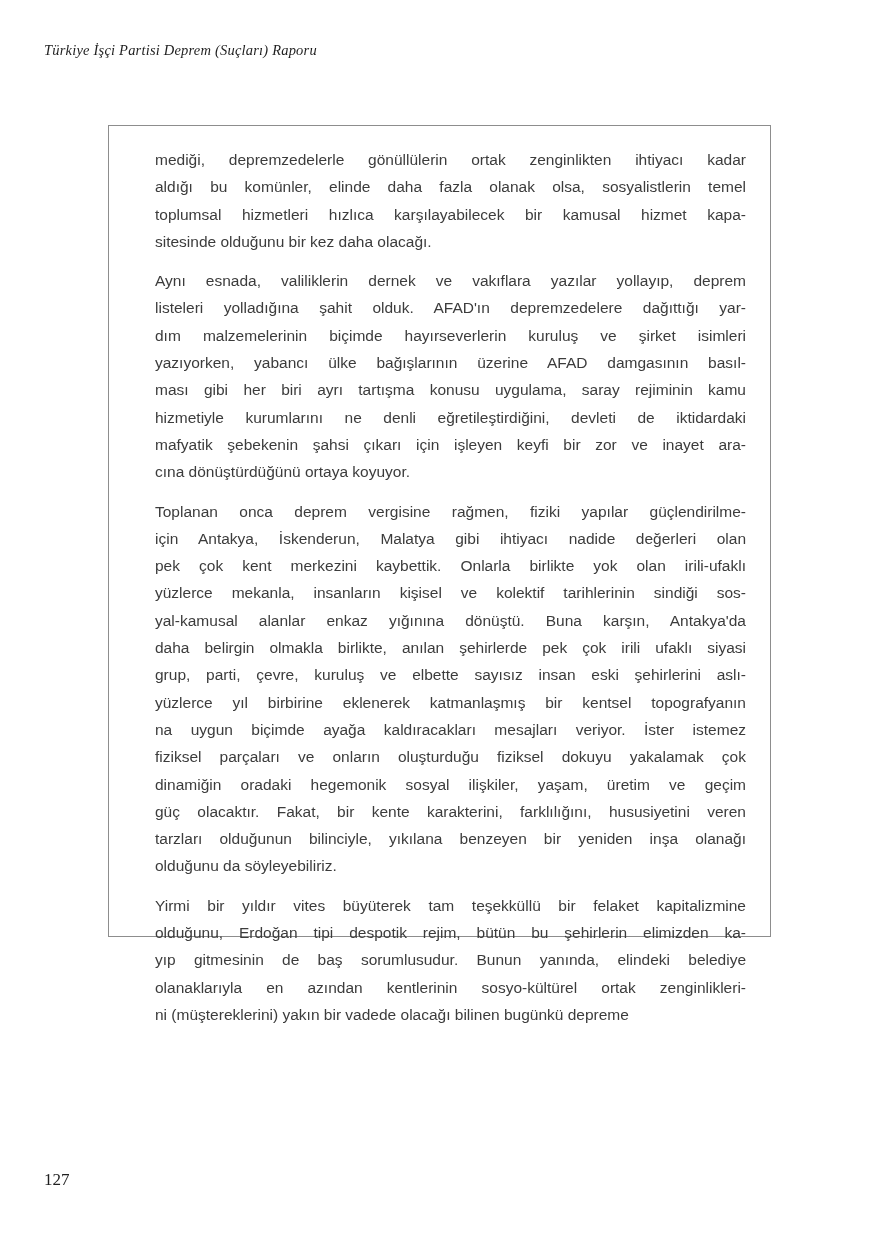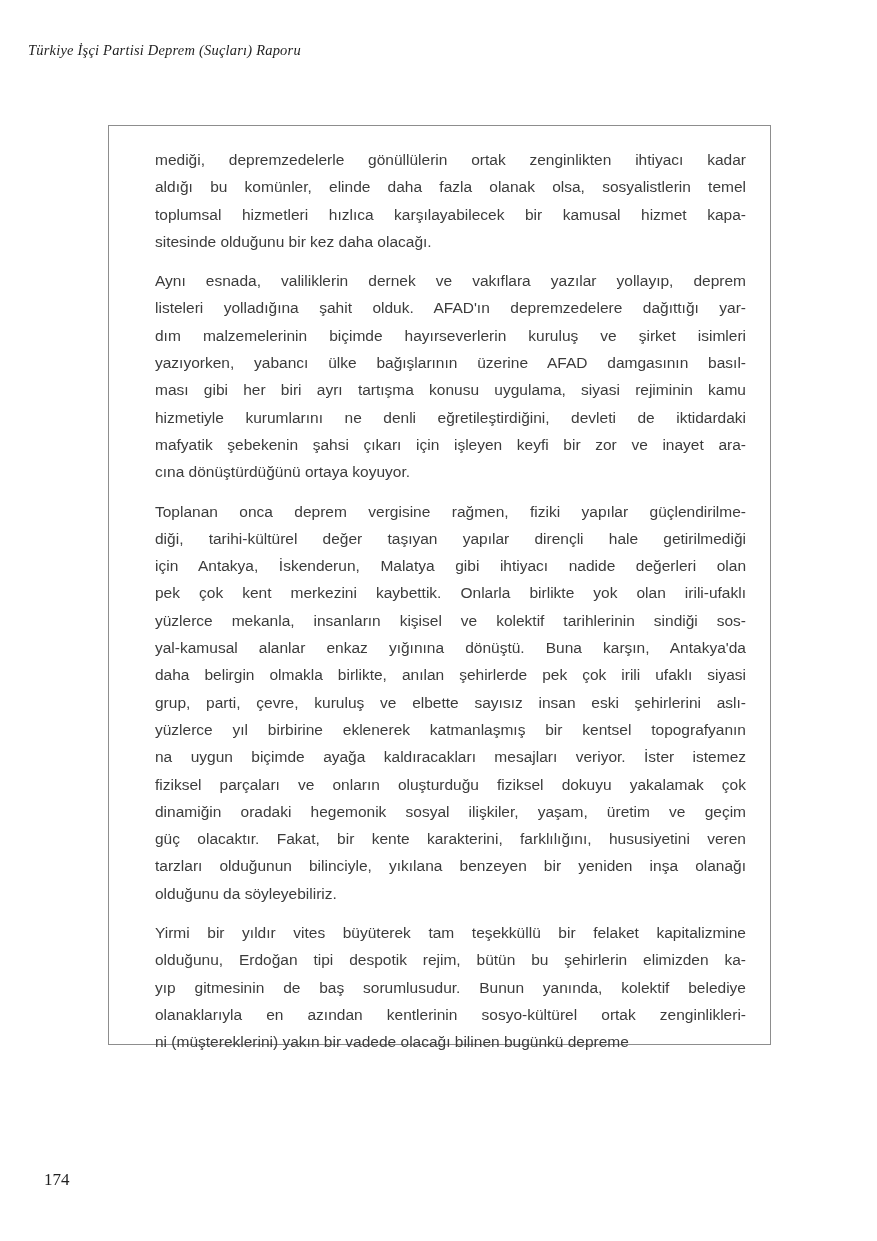--- a/index.html
+++ b/index.html
@@ -7,35 +7,35 @@
   body {
     width: 877px;
     height: 1241px;
     background: #ffffff;
     position: relative;
     font-family: "Liberation Sans", sans-serif;
     overflow: hidden;
   }
   .report-header {
     position: absolute;
-    left: 28px;
+    left: 44px;
     top: 42px;
     font-family: "Liberation Serif", serif;
     font-style: italic;
     font-size: 14.5px;
     color: #1f1f1f;
     letter-spacing: 0.2px;
     white-space: nowrap;
   }
   .content-box {
     position: absolute;
     left: 108px;
     top: 125px;
     width: 663px;
-    height: 920px;
+    height: 812px;
     border: 1px solid #8d8d8d;
     background: #ffffff;
     padding: 20px 24px 0 46px;
   }
   .paragraph { margin: 0 0 12px 0; }
   .line {
     font-size: 15.5px;
     line-height: 27.3px;
     height: 27.3px;
     overflow: hidden;
@@ -68,45 +68,44 @@
         <div class="line">mediği, depremzedelerle gönüllülerin ortak zenginlikten ihtiyacı kadar</div>
         <div class="line">aldığı bu komünler, elinde daha fazla olanak olsa, sosyalistlerin temel</div>
         <div class="line">toplumsal hizmetleri hızlıca karşılayabilecek bir kamusal hizmet kapa-</div>
         <div class="line last">sitesinde olduğunu bir kez daha olacağı.</div>
       </div>
       <div class="paragraph">
         <div class="line">Aynı esnada, valiliklerin dernek ve vakıflara yazılar yollayıp, deprem</div>
         <div class="line">listeleri yolladığına şahit olduk. AFAD'ın depremzedelere dağıttığı yar-</div>
         <div class="line">dım malzemelerinin biçimde hayırseverlerin kuruluş ve şirket isimleri</div>
         <div class="line">yazıyorken, yabancı ülke bağışlarının üzerine AFAD damgasının basıl-</div>
-        <div class="line">ması gibi her biri ayrı tartışma konusu uygulama, siyasi rejiminin kamu</div>
+        <div class="line">ması gibi her biri ayrı tartışma konusu uygulama, saray rejiminin kamu</div>
         <div class="line">hizmetiyle kurumlarını ne denli eğretileştirdiğini, devleti de iktidardaki</div>
         <div class="line">mafyatik şebekenin şahsi çıkarı için işleyen keyfi bir zor ve inayet ara-</div>
         <div class="line last">cına dönüştürdüğünü ortaya koyuyor.</div>
       </div>
       <div class="paragraph">
         <div class="line">Toplanan onca deprem vergisine rağmen, fiziki yapılar güçlendirilme-</div>
-        <div class="line">diği, tarihi-kültürel değer taşıyan yapılar dirençli hale getirilmediği</div>
         <div class="line">için Antakya, İskenderun, Malatya gibi ihtiyacı nadide değerleri olan</div>
         <div class="line">pek çok kent merkezini kaybettik. Onlarla birlikte yok olan irili-ufaklı</div>
         <div class="line">yüzlerce mekanla, insanların kişisel ve kolektif tarihlerinin sindiği sos-</div>
         <div class="line">yal-kamusal alanlar enkaz yığınına dönüştü. Buna karşın, Antakya'da</div>
         <div class="line">daha belirgin olmakla birlikte, anılan şehirlerde pek çok irili ufaklı siyasi</div>
         <div class="line">grup, parti, çevre, kuruluş ve elbette sayısız insan eski şehirlerini aslı-</div>
         <div class="line">yüzlerce yıl birbirine eklenerek katmanlaşmış bir kentsel topografyanın</div>
         <div class="line">na uygun biçimde ayağa kaldıracakları mesajları veriyor. İster istemez</div>
         <div class="line">fiziksel parçaları ve onların oluşturduğu fiziksel dokuyu yakalamak çok</div>
         <div class="line">dinamiğin oradaki hegemonik sosyal ilişkiler, yaşam, üretim ve geçim</div>
         <div class="line">güç olacaktır. Fakat, bir kente karakterini, farklılığını, hususiyetini veren</div>
         <div class="line">tarzları olduğunun bilinciyle, yıkılana benzeyen bir yeniden inşa olanağı</div>
         <div class="line last">olduğunu da söyleyebiliriz.</div>
       </div>
       <div class="paragraph">
         <div class="line">Yirmi bir yıldır vites büyüterek tam teşekküllü bir felaket kapitalizmine</div>
         <div class="line">olduğunu, Erdoğan tipi despotik rejim, bütün bu şehirlerin elimizden ka-</div>
-        <div class="line">yıp gitmesinin de baş sorumlusudur. Bunun yanında, kolektif belediye</div>
+        <div class="line">yıp gitmesinin de baş sorumlusudur. Bunun yanında, elindeki belediye</div>
         <div class="line">olanaklarıyla en azından kentlerinin sosyo-kültürel ortak zenginlikleri-</div>
         <div class="line last">ni (müştereklerini) yakın bir vadede olacağı bilinen bugünkü depreme</div>
       </div>
     </div>
 </div>
 
-<div class="page-number">174</div>
+<div class="page-number">127</div>
 
 </body></html>

